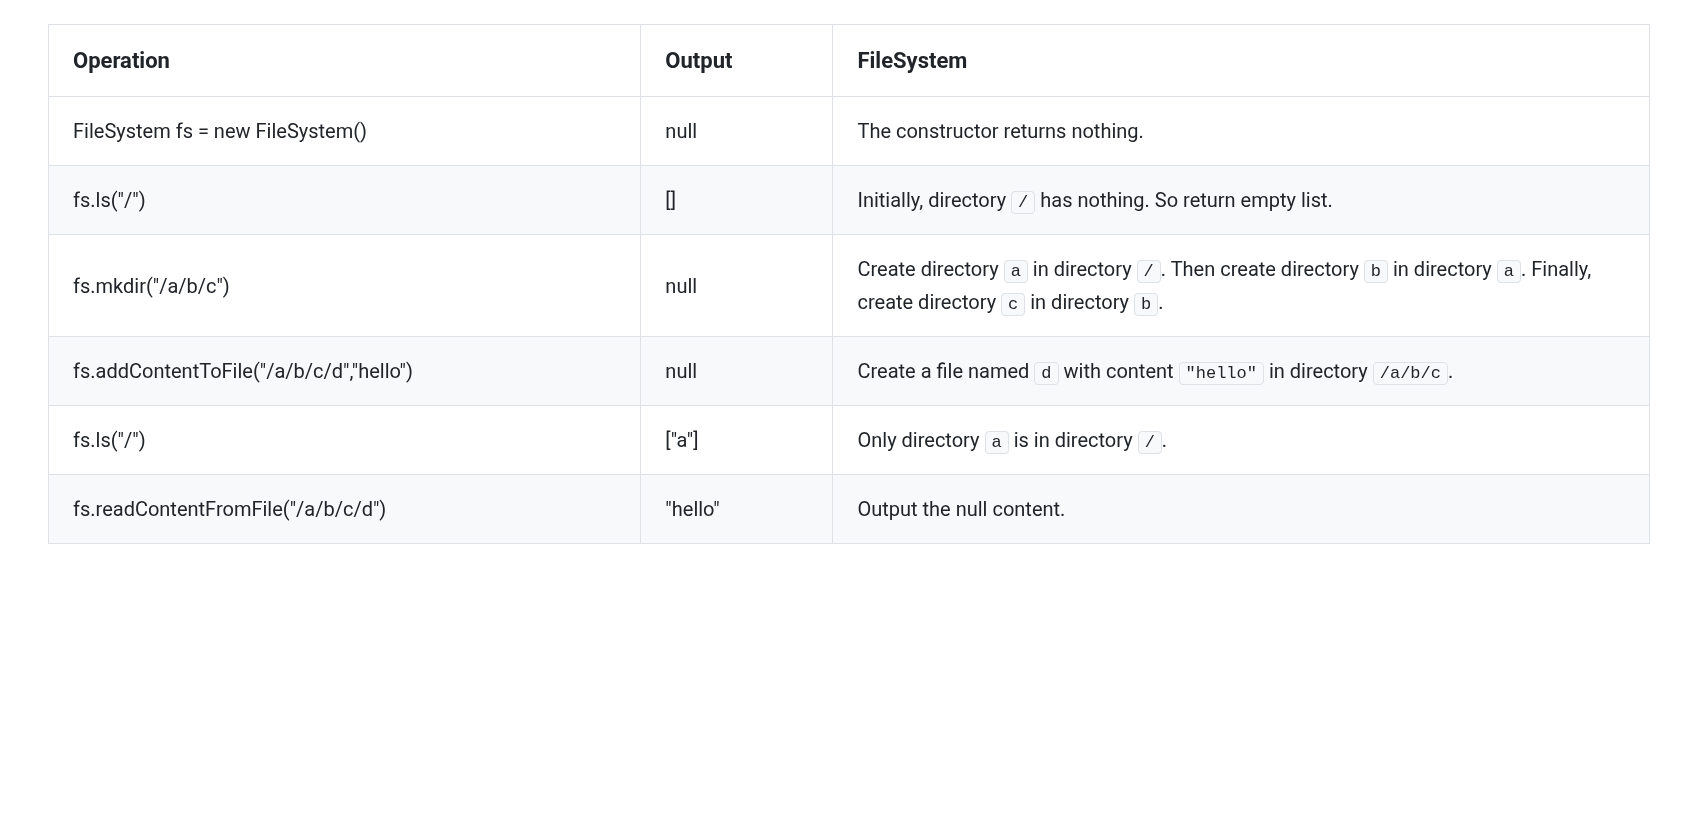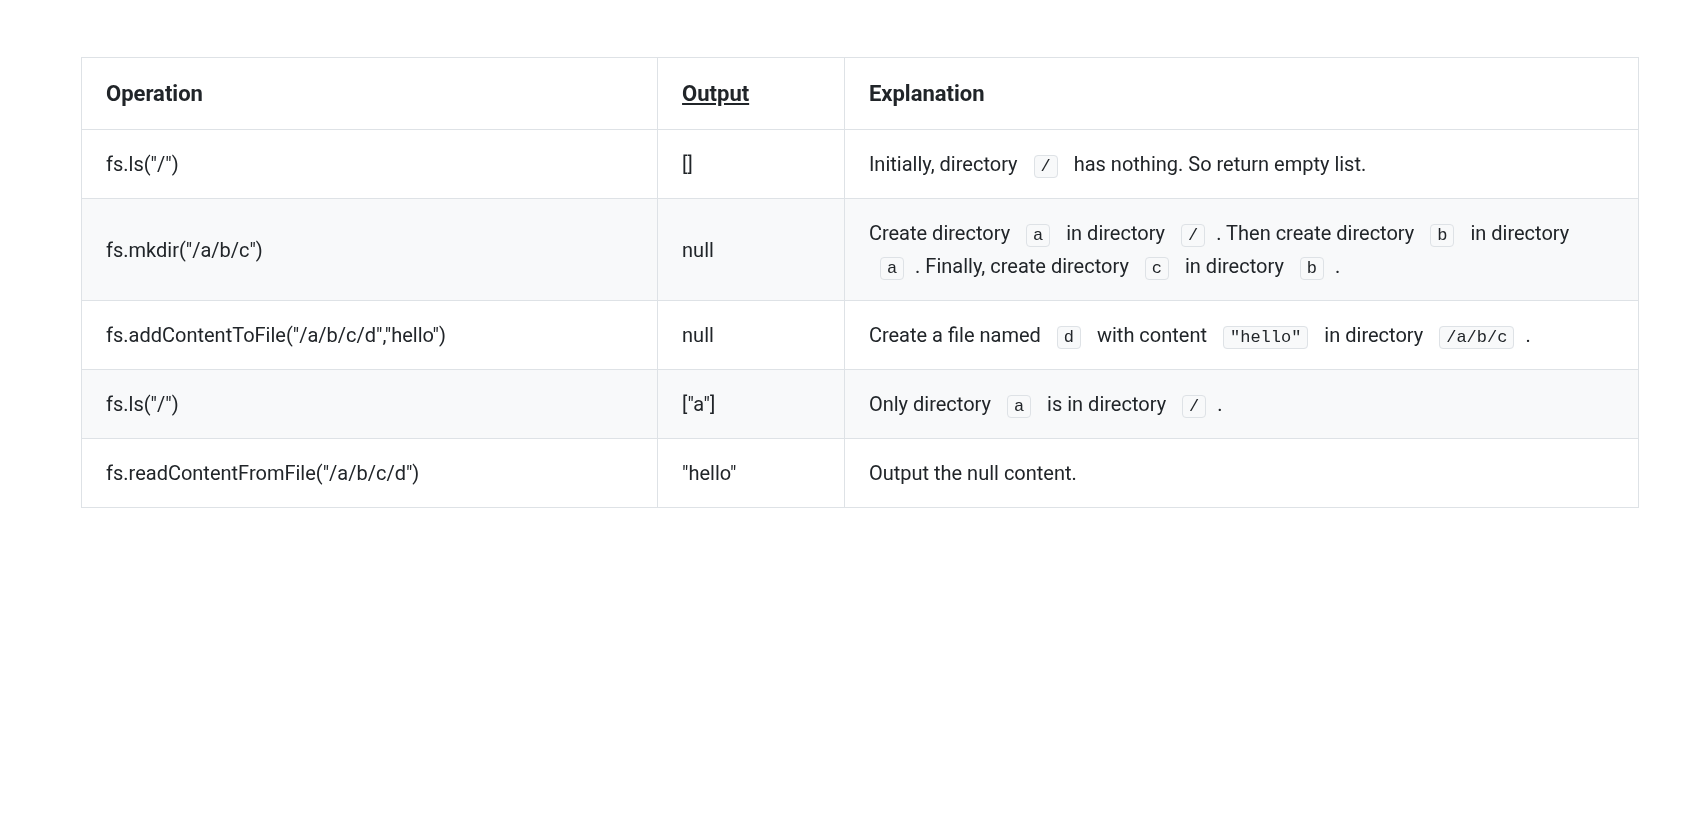--- a/index.html
+++ b/index.html
@@ -1,17 +1,17 @@
 <!DOCTYPE html>
 <html><head>
   <meta charset="utf-8">
   <style>
     * {
       box-sizing: border-box;
-      margin: 11px;
+      margin: 0;
       padding: 0;
     }
     body {
       font-family: -apple-system, BlinkMacSystemFont, "Segoe UI", Roboto, "Helvetica Neue", Arial, sans-serif;
       background: #ffffff;
       padding: 24px 48px;
       color: #212529;
       font-size: 20px;
     }
     table {
@@ -46,38 +46,42 @@
       padding: 1px 6px;
       font-size: 17px;
       color: #212529;
       white-space: nowrap;
     }
     .col-op {
       width: 37%;
     }
     .col-out {
       width: 12%;
-      text-decoration: underline;
     }
     .col-exp {
       width: 51%;
     }
   </style>
 </head>
 <body>
 
 <table>
   <thead>
     <tr>
       <th class="col-op">Operation</th>
       <th class="col-out">Output</th>
-      <th class="col-exp">Explanation</th>
+      <th class="col-exp">FileSystem</th>
     </tr>
   </thead>
   <tbody>
+      <tr>
+        <td>FileSystem fs = new FileSystem()</td>
+        <td>null</td>
+        <td>The constructor returns nothing.</td>
+      </tr>
       <tr>
         <td>fs.ls("/")</td>
         <td>[]</td>
         <td>Initially, directory <code>/</code> has nothing. So return empty list.</td>
       </tr>
       <tr>
         <td>fs.mkdir("/a/b/c")</td>
         <td>null</td>
         <td>Create directory <code>a</code> in directory <code>/</code>. Then create directory <code>b</code> in directory <code>a</code>. Finally, create directory <code>c</code> in directory <code>b</code>.</td>
       </tr>

